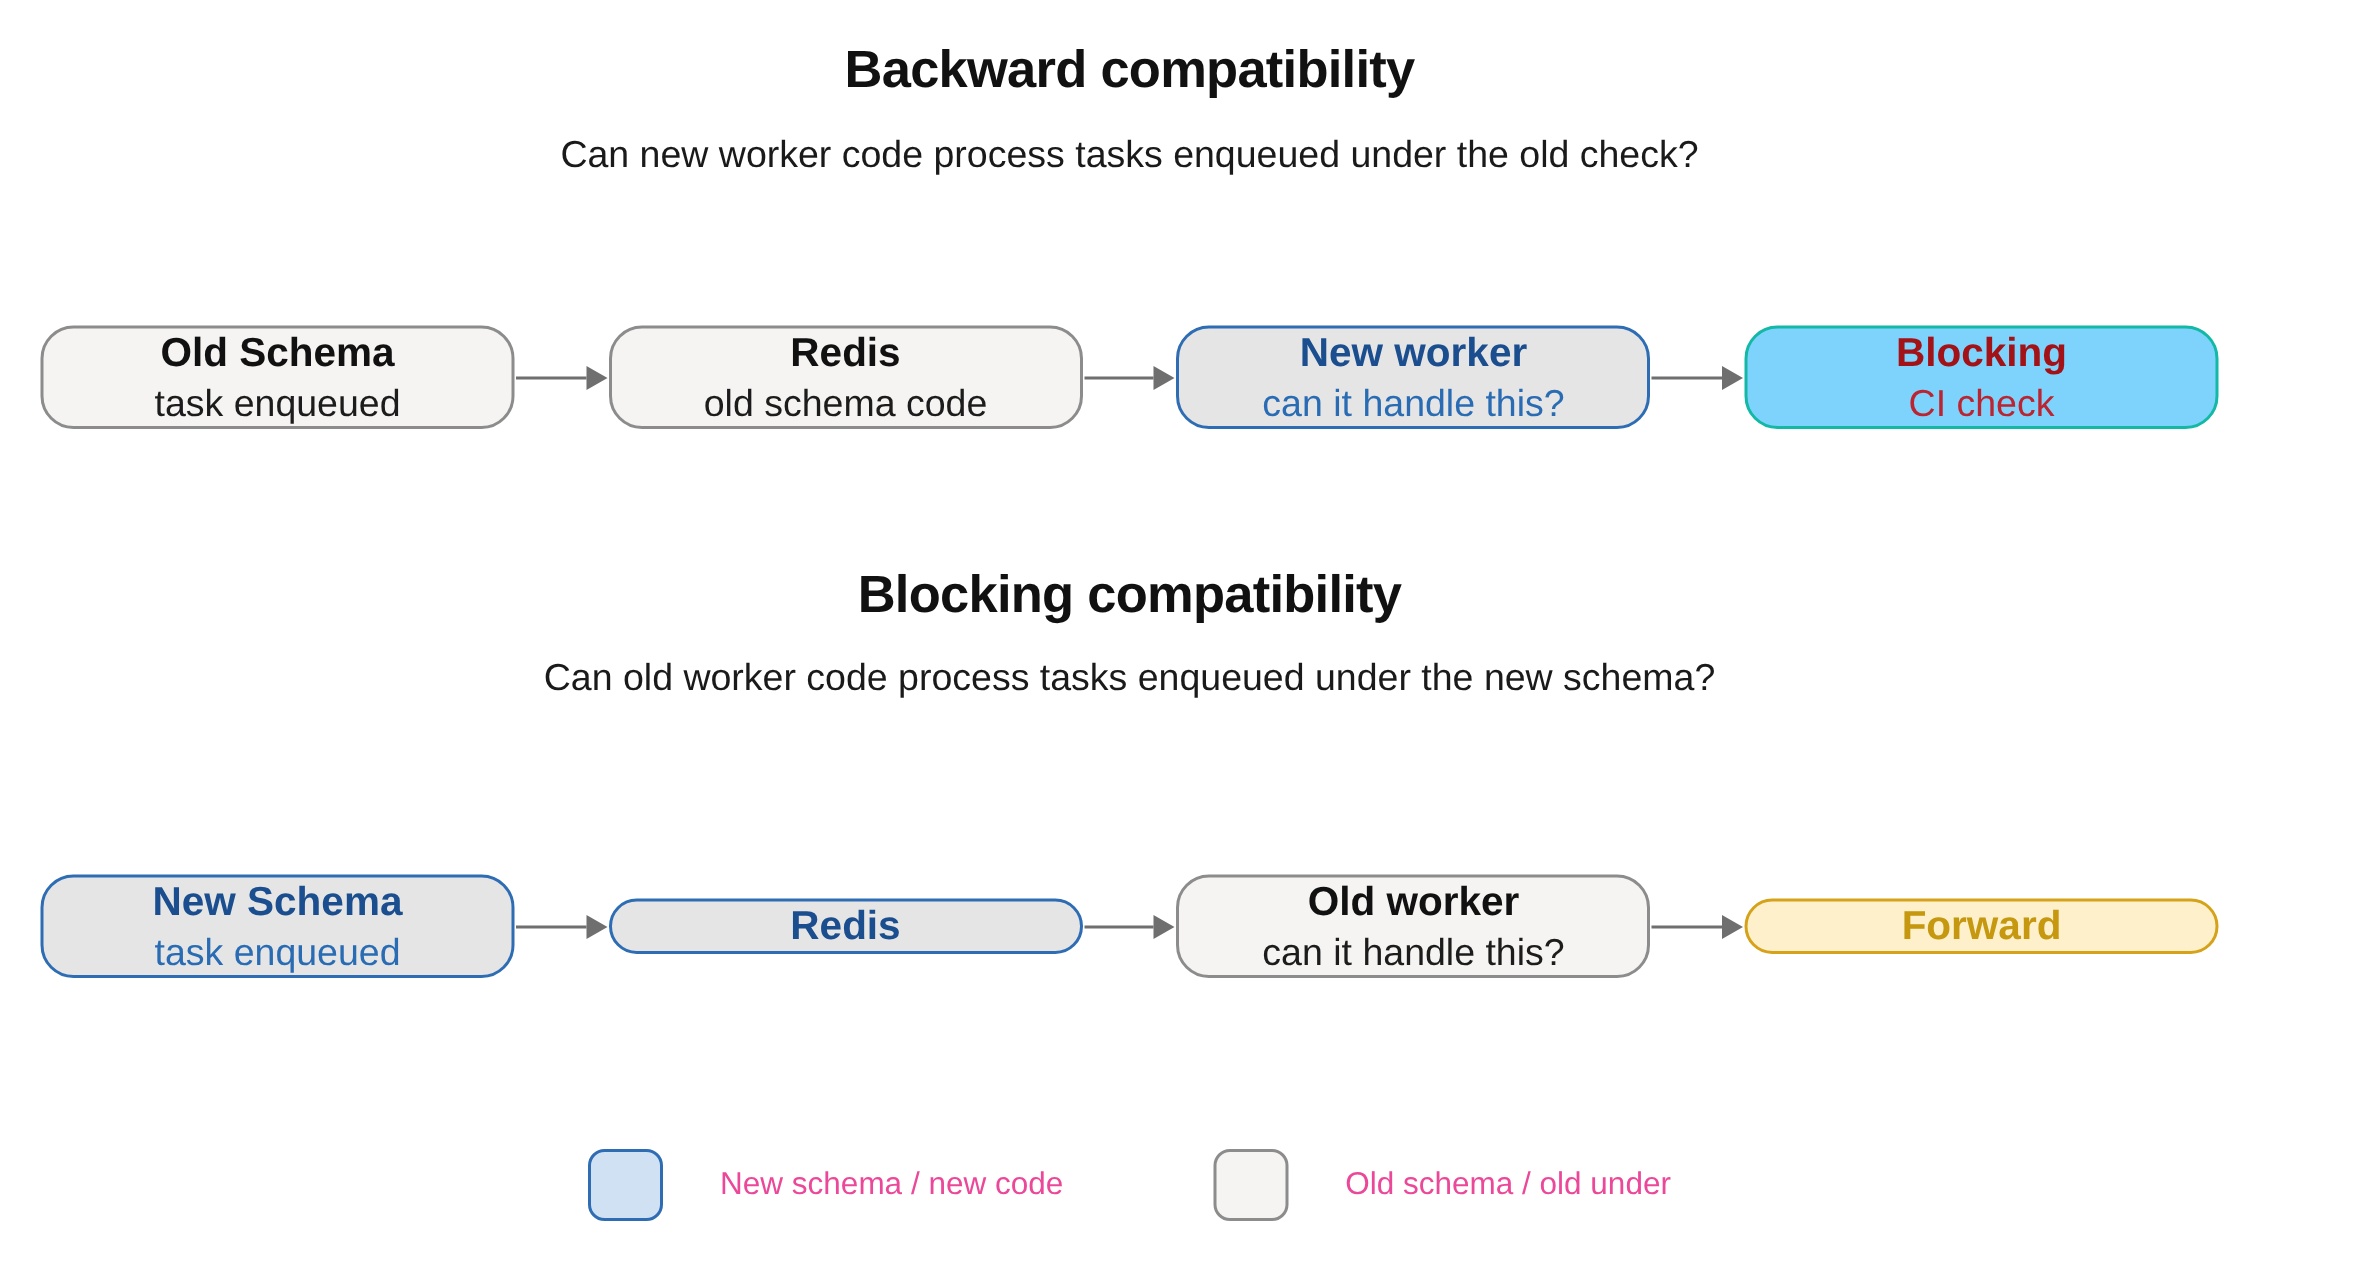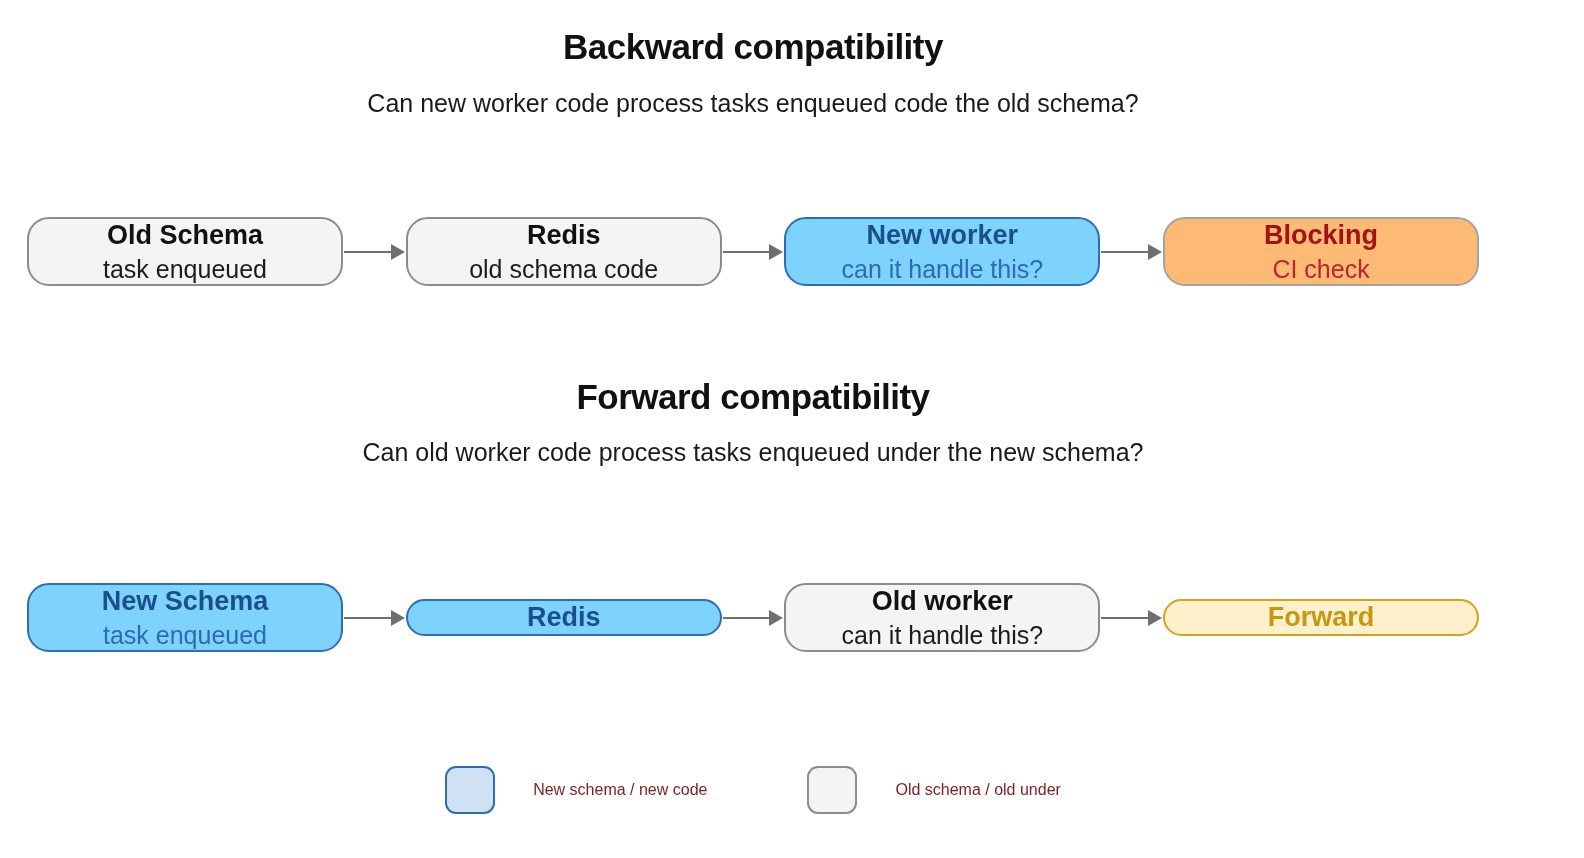--- a/index.html
+++ b/index.html
@@ -47,25 +47,25 @@
     box-sizing: border-box;
   }
   .node-title { font-size: 27px; font-weight: bold; line-height: 1.2; }
   .node-sub   { font-size: 25px; line-height: 1.2; }
   .node-sub:empty { display: none; }
 
   .node.old      { background: #f5f4f2; border: 2px solid #8c8c8c; }
   .node.old .node-title { color: #111111; }
   .node.old .node-sub   { color: #1c1c1c; }
 
-  .node.new      { background: #7dd3fc; border: 2px solid #2e6db4; }
+  .node.new      { background: #e5e5e5; border: 2px solid #2e6db4; }
   .node.new .node-title { color: #1b4e8e; }
   .node.new .node-sub   { color: #2a6cb3; }
 
-  .node.blocking { background: #fdba74; border: 2px solid #a3a3a3; }
+  .node.blocking { background: #7dd3fc; border: 2px solid #14b8a6; }
   .node.blocking .node-title { color: #a21216; }
   .node.blocking .node-sub   { color: #bb2430; }
 
   .node.warning  { background: #fdf0cb; border: 2px solid #d5a21a; }
   .node.warning .node-title { color: #c5980f; }
 
   .arrow {
     flex: 1 1 auto;
     display: flex;
     align-items: center;
@@ -89,37 +89,37 @@
     gap: 100px;
   }
   .legend-item { display: flex; align-items: center; gap: 38px; }
   .legend-swatch {
     width: 50px; height: 48px;
     border-radius: 11px;
     box-sizing: border-box;
   }
   .legend-swatch.new { background: #cfe1f3; border: 2.5px solid #2e6db4; }
   .legend-swatch.old { background: #f5f4f2; border: 2px solid #8c8c8c; }
-  .legend-label { font-size: 16px; color: #7f1d1d; }
+  .legend-label { font-size: 21px; color: #ec4899; }
 
   
   #title-backward  { top: 27px; }
   #sub-backward    { top: 89px; }
   #row-backward    { top: 187px; }
   #title-forward   { top: 377px; }
   #sub-forward     { top: 438px; }
   #row-forward     { top: 553px; }
 </style>
 </head>
 <body>
 
 <div class="canvas">
 
   <div class="section-title" id="title-backward">Backward compatibility</div>
-  <div class="section-subtitle" id="sub-backward">Can new worker code process tasks enqueued code the old schema?</div>
+  <div class="section-subtitle" id="sub-backward">Can new worker code process tasks enqueued under the old check?</div>
 
   <div class="flow-row" id="row-backward">
     <div class="node old">
       <div class="node-title">Old Schema</div>
       <div class="node-sub">task enqueued</div>
     </div>
     <div class="arrow">
       <div class="line"></div>
       <div class="head"></div>
     </div>
@@ -138,21 +138,21 @@
     <div class="arrow">
       <div class="line"></div>
       <div class="head"></div>
     </div>
     <div class="node blocking">
       <div class="node-title">Blocking</div>
       <div class="node-sub">CI check</div>
     </div>
   </div>
 
-  <div class="section-title" id="title-forward">Forward compatibility</div>
+  <div class="section-title" id="title-forward">Blocking compatibility</div>
   <div class="section-subtitle" id="sub-forward">Can old worker code process tasks enqueued under the new schema?</div>
 
   <div class="flow-row" id="row-forward">
     <div class="node new">
       <div class="node-title">New Schema</div>
       <div class="node-sub">task enqueued</div>
     </div>
     <div class="arrow">
       <div class="line"></div>
       <div class="head"></div>

